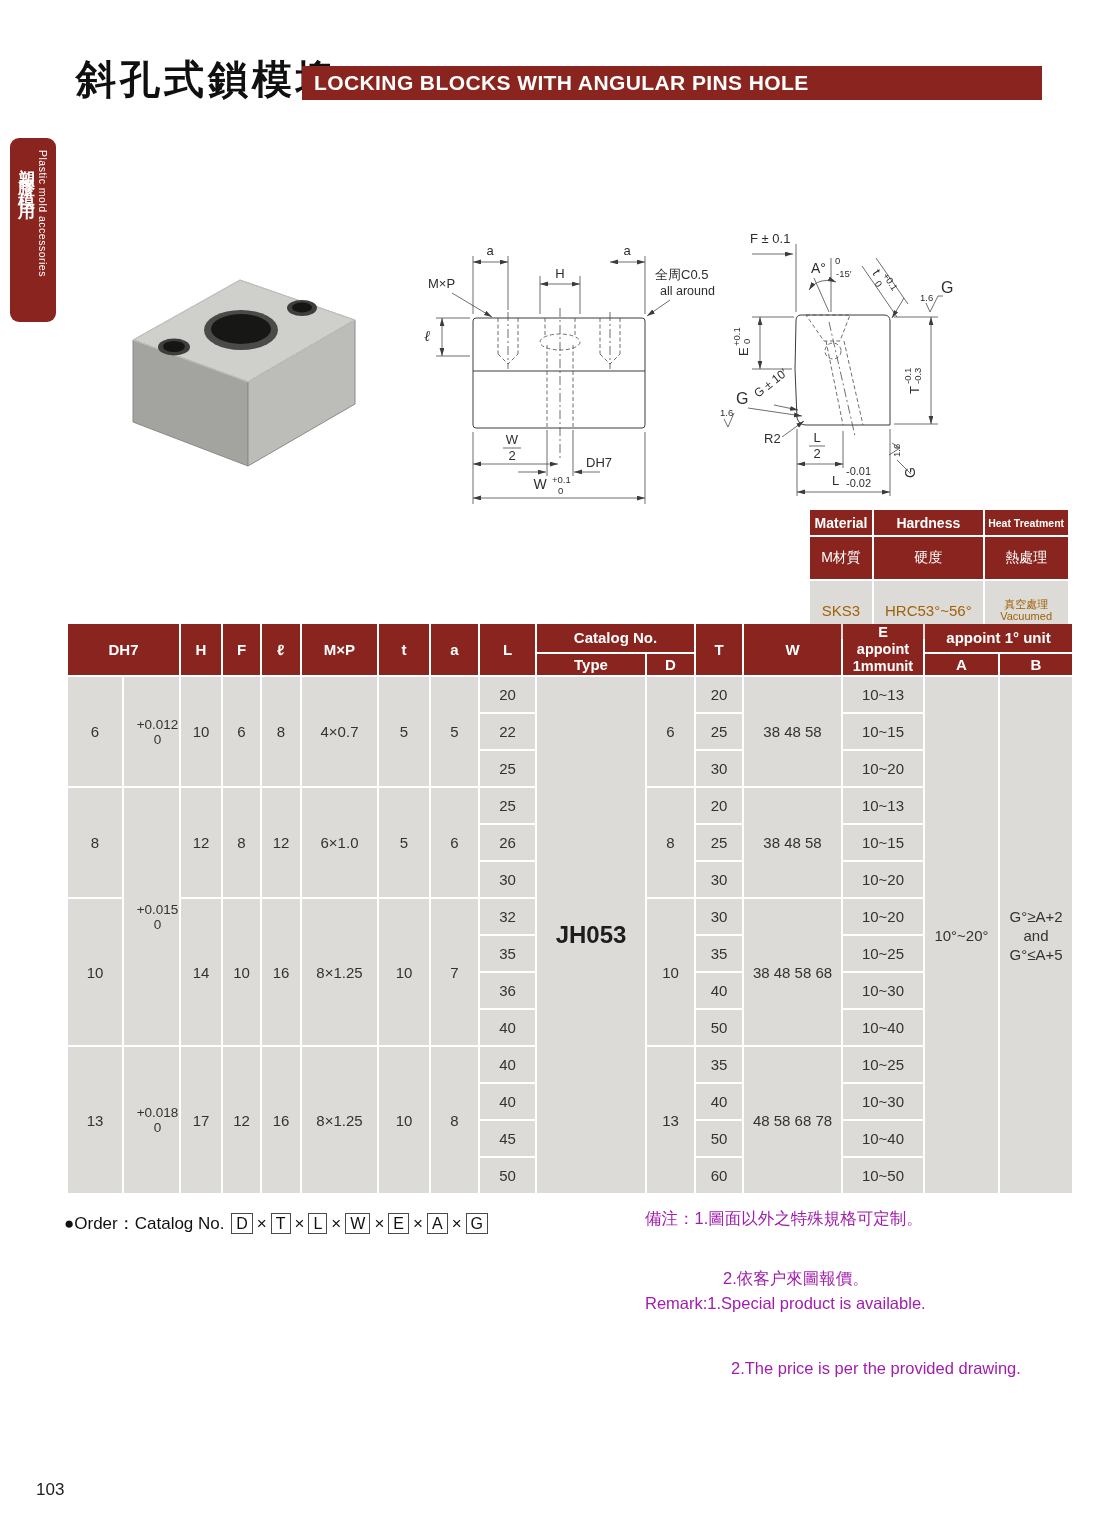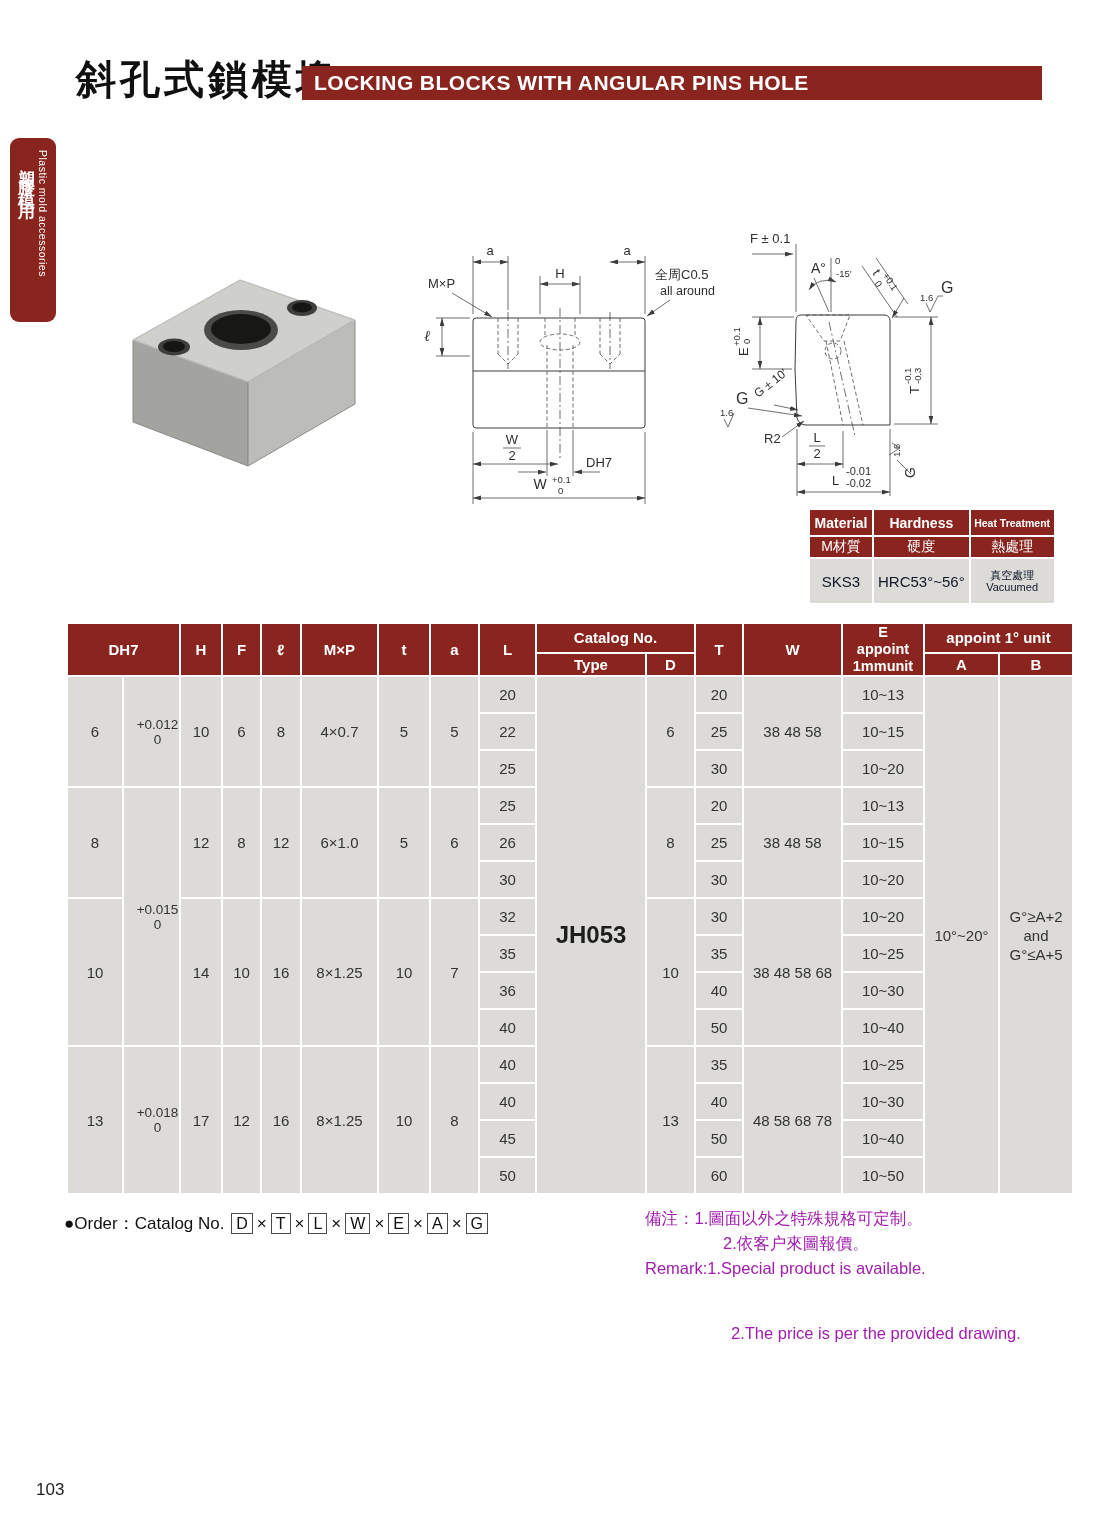--- a/index.html
+++ b/index.html
@@ -33,22 +33,22 @@
   svg text.sm{font-size:9.5px;}
   svg text.md{font-size:11px;}
   svg text.lg{font-size:16px;}
   svg text.scr{font-family:"DejaVu Serif", serif;font-style:italic;font-size:15px;}
 
   
   .mat-table{position:absolute;left:808px;top:508px;border-collapse:separate;border-spacing:2px;}
   .mat-table th{background:#8a241e;color:#fff;font-weight:bold;text-align:center;padding:0;}
   .mat-table .r1 th{height:25px;font-size:14px;}
   .mat-table .r1 th.ht{font-size:10.5px;}
-  .mat-table .r2 th{height:20px;font-size:14px;font-weight:normal;margin-top:40px;}
-  .mat-table td{background:#dcdbd7;color:#0f172a;text-align:center;height:36px;font-size:15px;padding:4px;}
+  .mat-table .r2 th{height:42px;font-size:14px;font-weight:normal;margin-top:40px;}
+  .mat-table td{background:#dcdbd7;color:#a16207;text-align:center;height:36px;font-size:15px;padding:11px;}
   .mat-table td .two{font-size:11px;line-height:12px;}
   .c-mat{width:62px;} .c-hard{width:88px;} .c-heat{width:83px;}
 
   
   .spec-table{position:absolute;left:66px;top:622px;border-collapse:separate;border-spacing:2px;
               table-layout:fixed;}
   .spec-table th{background:#8a241e;color:#fff;font-size:15px;font-weight:bold;padding:0;text-align:center;}
   .spec-table thead tr.h1 th{height:26px;}
   .spec-table thead tr.h2 th{height:20px;}
   .spec-table th.e-head div{line-height:17px;font-size:14.5px;}
@@ -57,21 +57,21 @@
   .spec-table td.type-cell{font-size:24px;font-weight:bold;color:#1d1d1d;}
   .spec-table td.b-span div{line-height:19px;}
 
   
   .order{position:absolute;left:64px;top:1212px;font-size:17px;color:#111;white-space:nowrap;}
   .order .box{display:inline-block;border:1.6px solid #4a4a4a;padding:0 4px;margin:0 2px;
               line-height:19px;font-size:16px;}
   .order .x{margin:0 2px;}
   .remarks{position:absolute;left:645px;top:1206px;font-size:16.5px;color:#a21caf;line-height:25px;
            white-space:nowrap;}
-  .remarks .zh2{padding-left:78px;}
+  .remarks .zh2{padding-left:78px;margin-top:35px;}
   .remarks .en2{padding-left:86px;margin-top:40px;}
   .page-num{position:absolute;left:36px;top:1480px;font-size:17px;color:#222;}
 </style>
 </head>
 <body>
 
 <div class="page">
 
   <div class="title-zh">斜孔式鎖模塊</div>
   <div class="banner">LOCKING BLOCKS WITH ANGULAR PINS HOLE</div>

